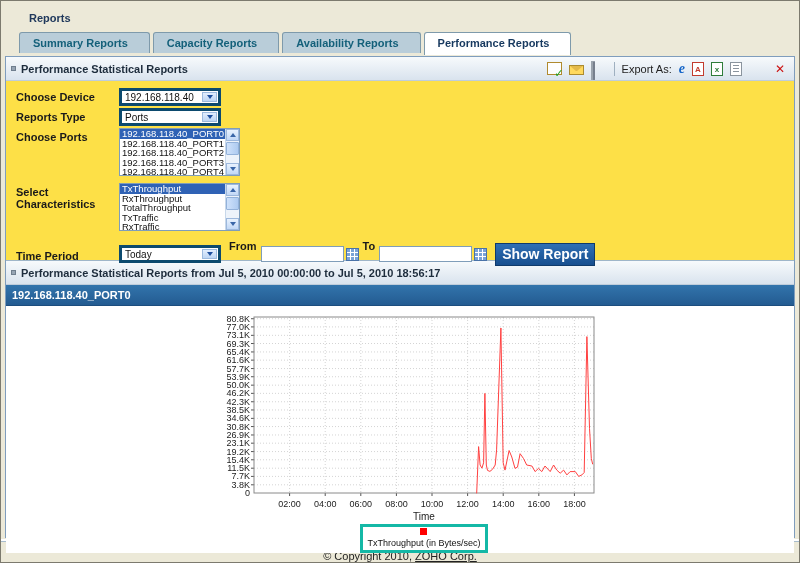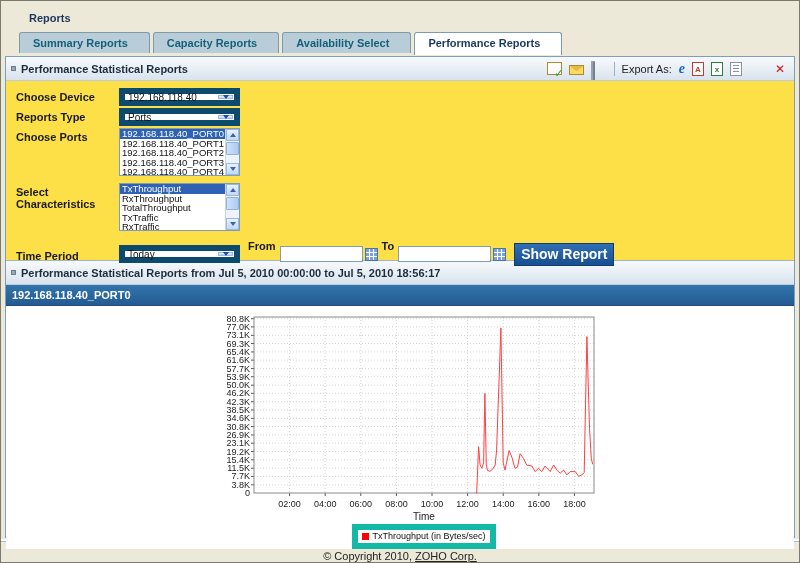--- a/index.html
+++ b/index.html
@@ -43,21 +43,21 @@
   .doc.xls { border-color:#2e7d3a; color:#2e7d3a; }
   .doc.csv { color:#5a6470; }
   .doc.csv i { display:block; height:1px; background:#8a949e; margin:2px 2px 0 2px; }
   .icon-close { color:#cc1111; font-weight:bold; font-size:12px; margin-left:26px; cursor:pointer; }
 
   
   .formarea { padding:7px 16px 0 10px; background:#fde047; height:179px; }
   .frow { display:flex; align-items:flex-start; margin-bottom:2px; }
   .flabel { width:103px; flex:none; font-size:11px; font-weight:bold; color:#1a1a1a; padding-top:3px; }
 
-  .selbox { width:121px; height:18px; border:6px solid #0c4a6e; background:#fff; position:relative; font-size:10px; color:#111;
+  .selbox { width:102px; height:18px; border:3px solid #0c4a6e; background:#fff; position:relative; font-size:10px; color:#111;
             display:flex; align-items:center; padding-left:3px; cursor:default; }
   .selbox .arr { position:absolute; right:1px; top:1px; bottom:1px; width:15px; background:linear-gradient(#e2eefe,#bdd5f3);
                  border:1px solid #9cbade; display:flex; align-items:center; justify-content:center; }
   .tri-dn { width:0; height:0; border-left:3px solid transparent; border-right:3px solid transparent; border-top:4px solid #1d4e9e; }
   .tri-up { width:0; height:0; border-left:3px solid transparent; border-right:3px solid transparent; border-bottom:4px solid #3a66a8; }
   .tri-dn.sm { border-top-color:#3a66a8; }
 
   .listbox { width:121px; height:48px; border:1px solid #7f9db9; background:#fff; position:relative; overflow:hidden; font-size:9.5px; }
   .listbox .opts { margin-right:14px; }
   .opt { line-height:9.5px; padding:0 2px; white-space:nowrap; color:#111; cursor:default; }
@@ -77,38 +77,38 @@
   .showbtn { margin-left:8px; background:linear-gradient(#2f6fb4,#174f8f); color:#fff; font-weight:bold; font-size:14px;
              border:1px solid #0f3a6b; padding:2px 6px 3px 6px; font-family:"Liberation Sans",sans-serif; cursor:pointer; }
 
   .divline { border-top:1px solid #9fb6c9; }
 
   .portbar { background:linear-gradient(#3274ac,#235b91); color:#fff; font-weight:bold; font-size:11px; padding:4px 6px; border-bottom:1px solid #1c4d7e; }
 
   .chartwrap { background:#fff; padding-top:9px; }
   .chartsvg { display:block; margin-left:220px; }
   .legendrow { width:340px; margin-left:248px; display:flex; justify-content:center; margin-top:1px; }
-  .legendbox { border:6px solid #14b8a6; background:#fff; font-size:9px; color:#111; padding:1px 4px 2px 4px; display:flex; align-items:center; gap:3px; }
+  .legendbox { border:3px solid #14b8a6; background:#fff; font-size:9px; color:#111; padding:1px 4px 2px 4px; display:flex; align-items:center; gap:3px;flex-direction:column; }
   .lgsw { width:7px; height:7px; background:#ff0000; flex:none; }
 
   
   .footer { margin-top:3px; background:#ece9d8; border-top:1px solid #a7bccd; border-bottom:1px solid #c9c4b2; text-align:center; padding:4px 0 4px 0; box-shadow:0 -2px 0 #ffffff; }
   .footer span { font-size:11px; color:#222; }
   .footer a { font-size:11px; color:#222; text-decoration:underline; cursor:pointer; }
 </style>
 </head>
 <body>
 
 <div class="page">
 
   <div class="titlebar">
     <span class="t">Reports</span>
   </div>
 
-  <div class="tabs"><span class="tab">Summary Reports</span><span class="tab">Capacity Reports</span><span class="tab">Availability Select</span><span class="tab active">Performance Reports</span></div>
+  <div class="tabs"><span class="tab">Summary Reports</span><span class="tab">Capacity Reports</span><span class="tab">Availability Reports</span><span class="tab active">Performance Reports</span></div>
 
   <div class="panel">
 
     <div class="sechead">
       <span class="bullet"></span>
       <span class="st">Performance Statistical Reports</span>
       <div class="toolbar">
         <span class="ticon icon-sched"><span class="top"></span><span class="chk">✓</span></span>
         <span class="ticon icon-mail"></span>
         <span class="ticon icon-print"><span class="paper"></span><span class="body"></span></span>

